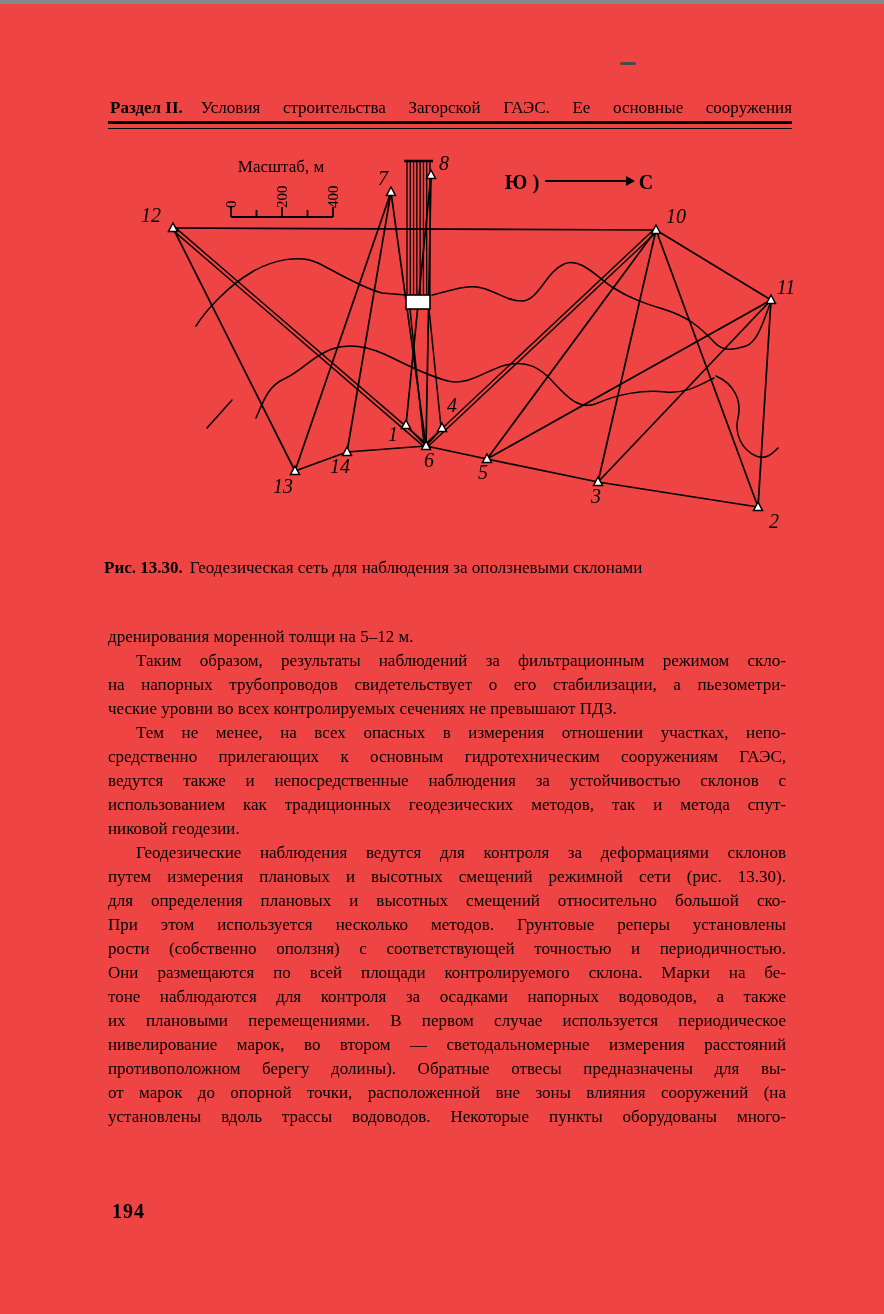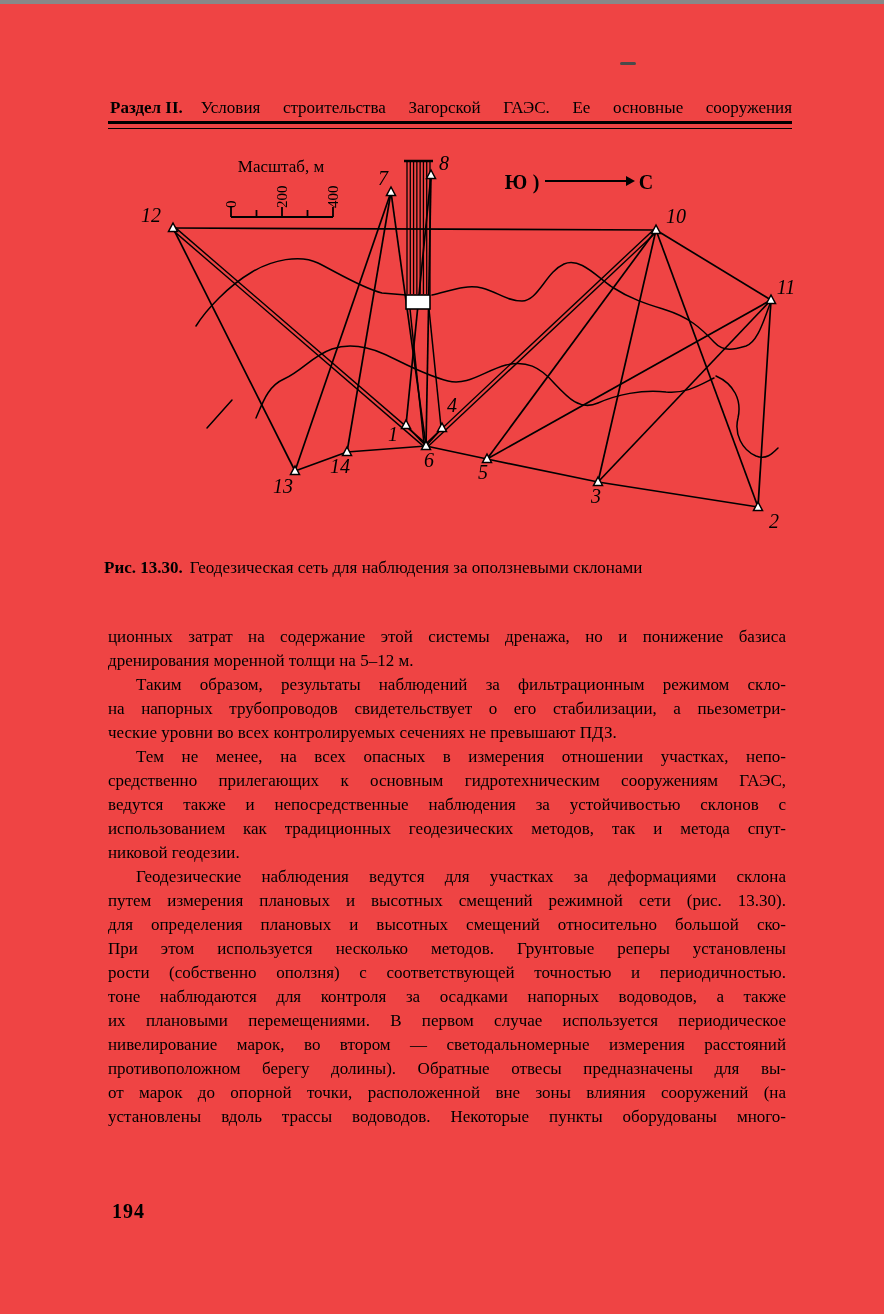--- a/index.html
+++ b/index.html
@@ -144,35 +144,35 @@
       <text x="283" y="489" class="plabel">13</text>
       <polygon points="347,443 342.5,451.5 351.5,451.5" class="marker"></polygon>
       <text x="340" y="469" class="plabel">14</text>
     </svg>
 
   <div class="caption">
     <span class="cap-label">Рис. 13.30.</span><span class="cap-text">Геодезическая сеть для наблюдения за оползневыми склонами</span>
   </div>
 
   <div class="body-text">
-      <div class="line just">ционных затрат на содержание этой системы дренажа, но и понижение базиса</div>
       <div class="line">дренирования моренной толщи на 5–12 м.</div>
       <div class="line indent just">Таким образом, результаты наблюдений за фильтрационным режимом скло-</div>
       <div class="line just">на напорных трубопроводов свидетельствует о его стабилизации, а пьезометри-</div>
       <div class="line">ческие уровни во всех контролируемых сечениях не превышают ПДЗ.</div>
       <div class="line indent just">Тем не менее, на всех опасных в измерения отношении участках, непо-</div>
       <div class="line just">средственно прилегающих к основным гидротехническим сооружениям ГАЭС,</div>
       <div class="line just">ведутся также и непосредственные наблюдения за устойчивостью склонов с</div>
       <div class="line just">использованием как традиционных геодезических методов, так и метода спут-</div>
       <div class="line">никовой геодезии.</div>
-      <div class="line indent just">Геодезические наблюдения ведутся для участках за деформациями склона</div>
+      <div class="line indent just">Геодезические наблюдения ведутся для контроля за деформациями склонов</div>
       <div class="line just">путем измерения плановых и высотных смещений режимной сети (рис. 13.30).</div>
       <div class="line just">для определения плановых и высотных смещений относительно большой ско-</div>
       <div class="line just">При этом используется несколько методов. Грунтовые реперы установлены</div>
       <div class="line just">рости (собственно оползня) с соответствующей точностью и периодичностью.</div>
+      <div class="line just">Они размещаются по всей площади контролируемого склона. Марки на бе-</div>
       <div class="line just">тоне наблюдаются для контроля за осадками напорных водоводов, а также</div>
       <div class="line just">их плановыми перемещениями. В первом случае используется периодическое</div>
       <div class="line just">нивелирование марок, во втором — светодальномерные измерения расстояний</div>
       <div class="line just">противоположном берегу долины). Обратные отвесы предназначены для вы-</div>
       <div class="line just">от марок до опорной точки, расположенной вне зоны влияния сооружений (на</div>
       <div class="line just">установлены вдоль трассы водоводов. Некоторые пункты оборудованы много-</div>
     </div>
 
   <div class="page-number">194</div>
 </div>

